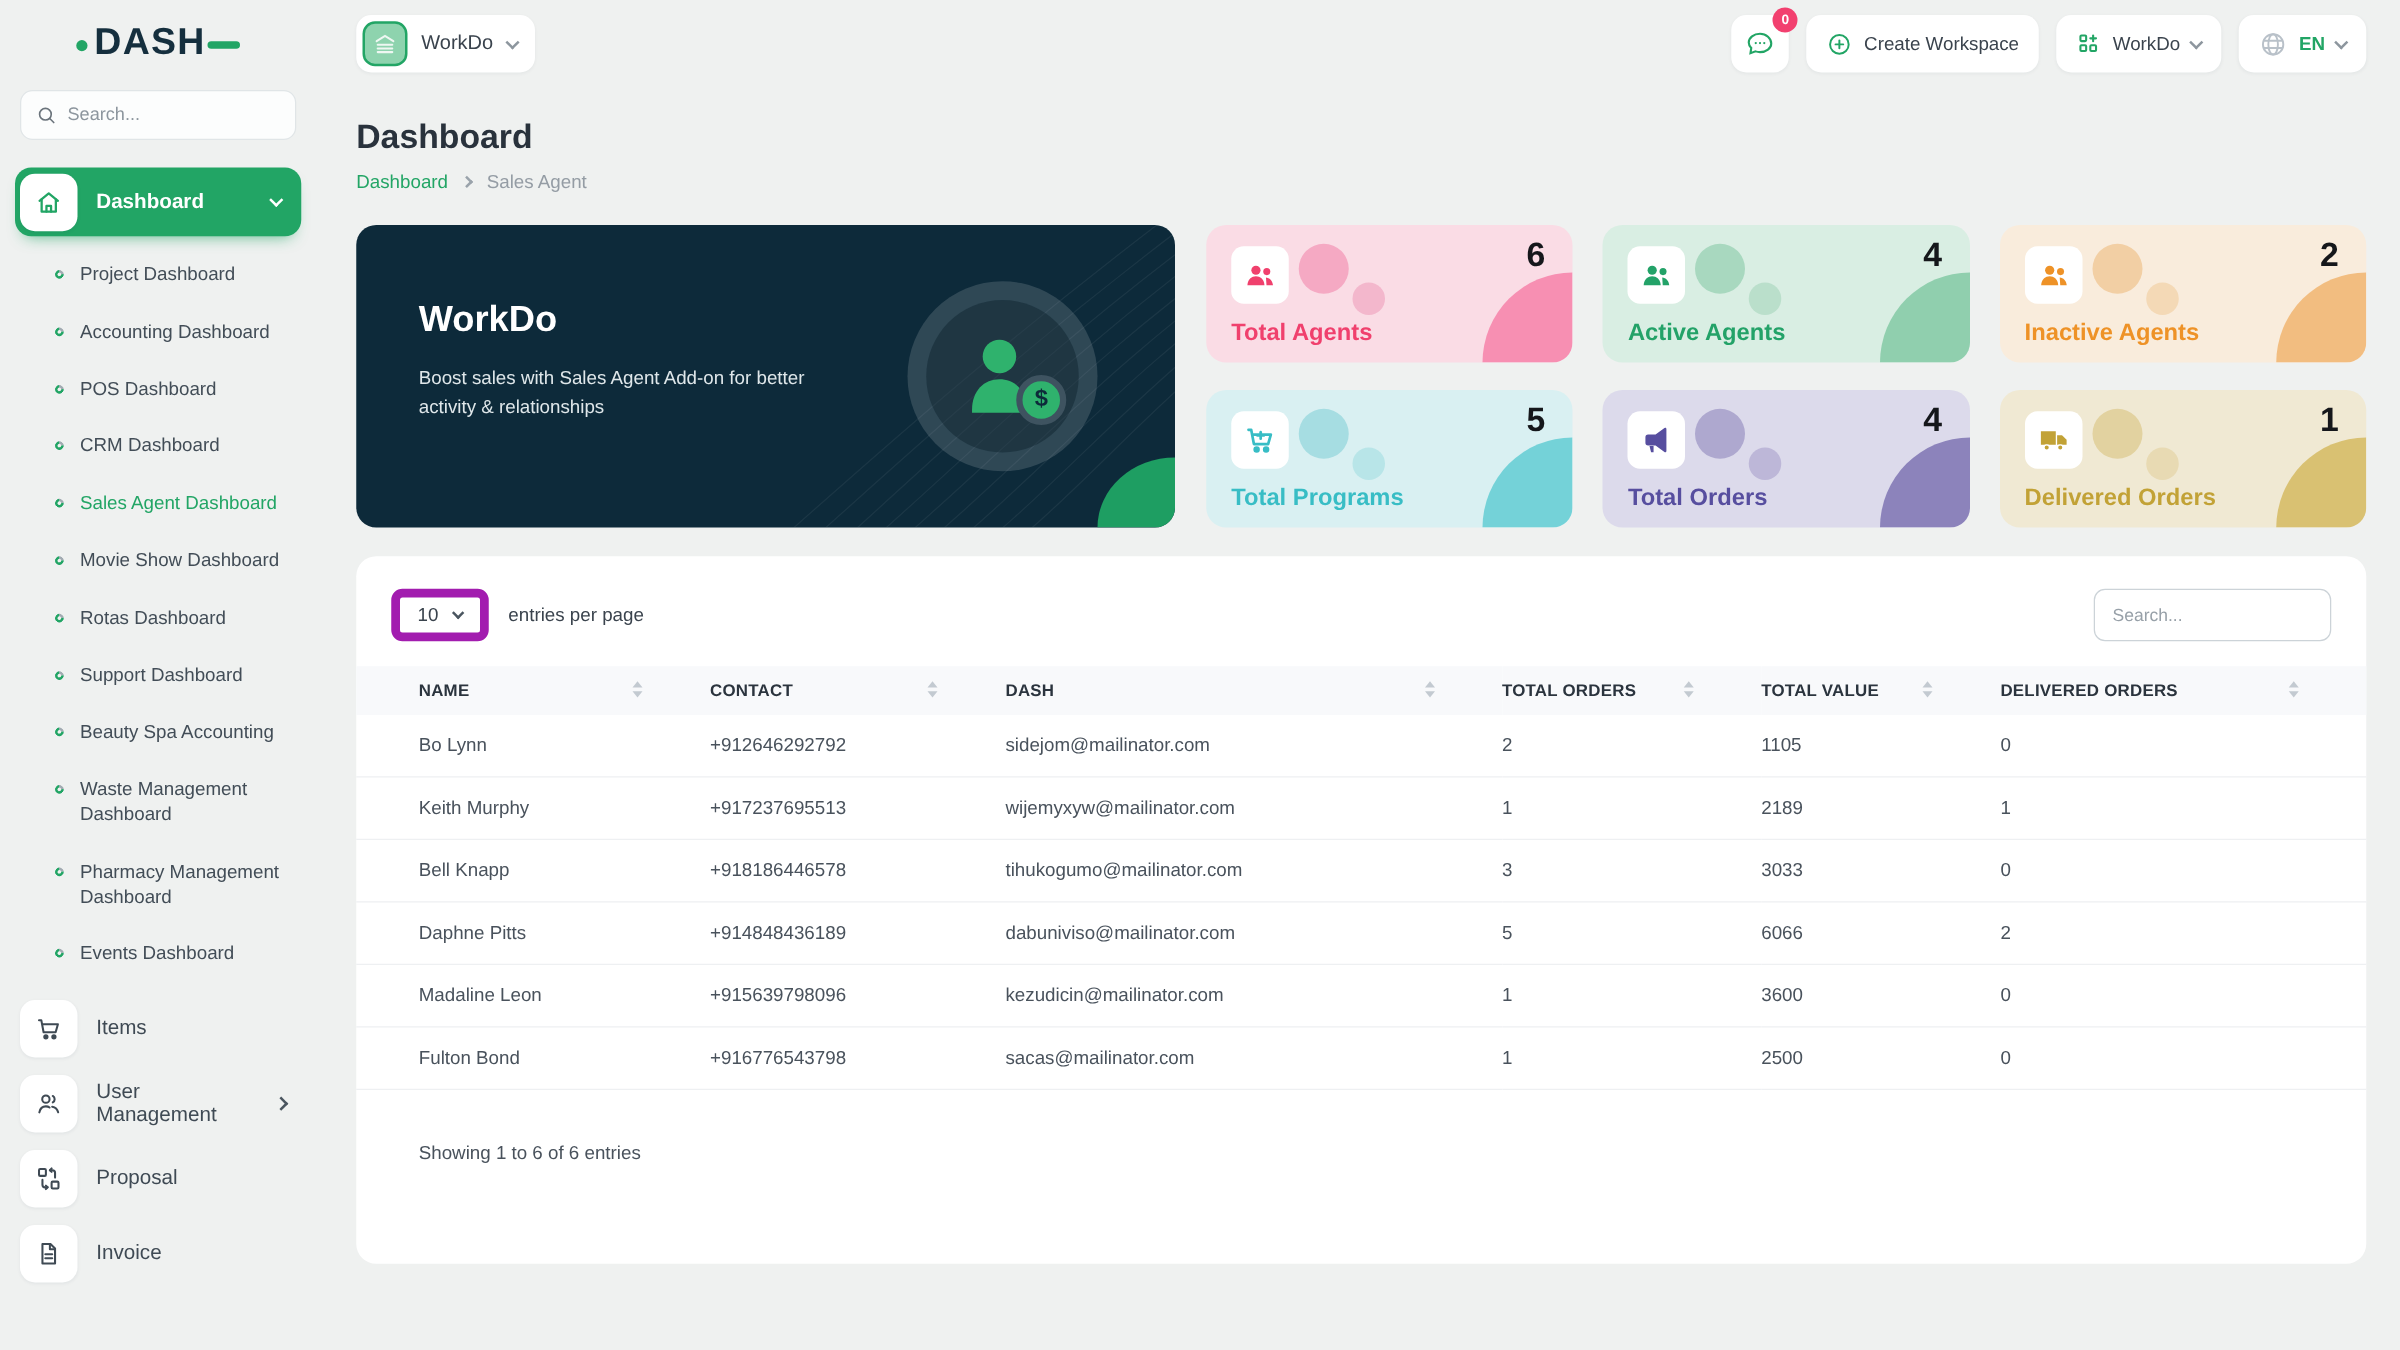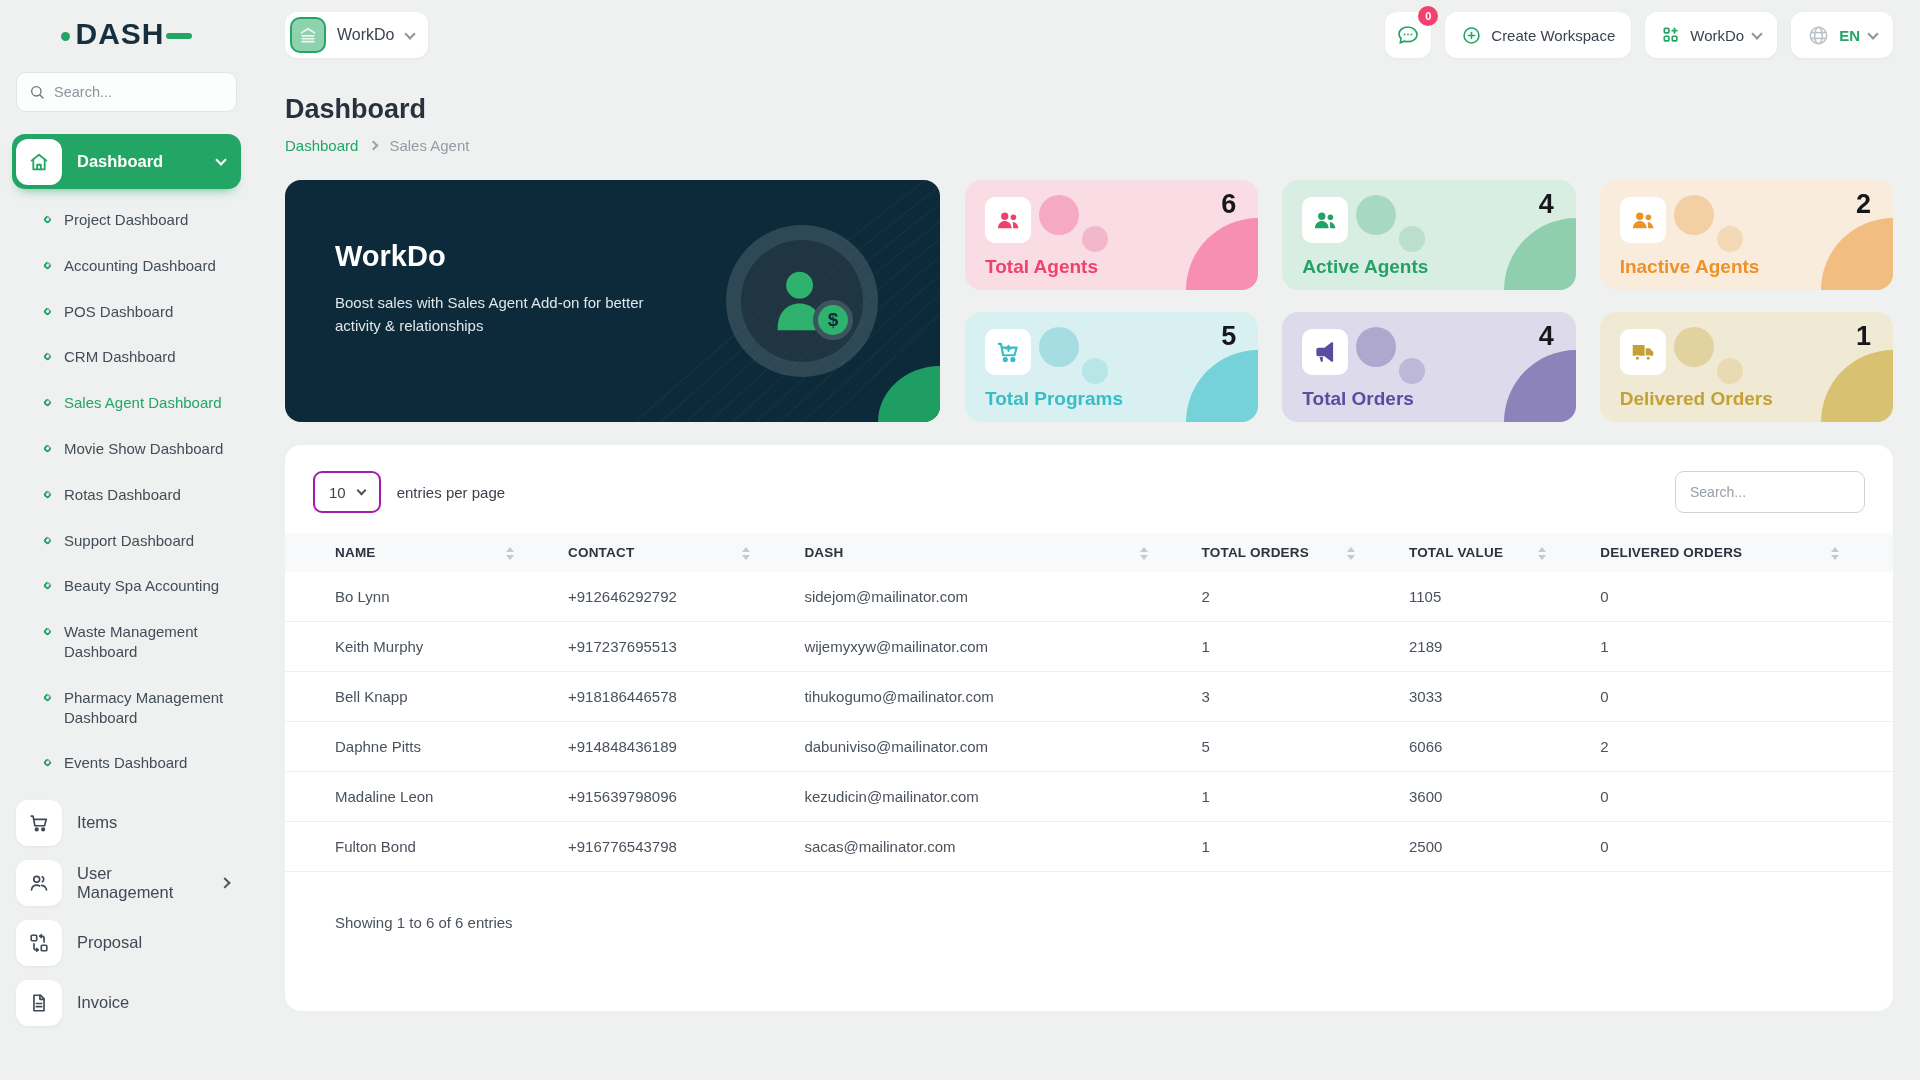--- a/index.html
+++ b/index.html
@@ -85,32 +85,32 @@
   .b1 { width:40px; height:40px; left:74px; top:15px; background:var(--c1); }
   .b2 { width:26px; height:26px; left:117px; top:46px; background:var(--c2); }
   .stat-num { position:absolute; top:9px; right:22px; font-size:27px; font-weight:700; color:#15171b; }
   .stat-label { position:absolute; left:20px; bottom:12px; font-size:19px; font-weight:700; color:var(--accent); }
   .stat-corner { position:absolute; right:0; bottom:0; width:72px; height:72px; background:var(--corner); border-top-left-radius:100%; }
 
   
   .table-card { margin-top:23px; background:#fff; border-radius:16px; padding-bottom:30px; min-height:566px; }
   .controls { display:flex; align-items:center; justify-content:space-between; padding:26px 28px 20px; }
   .pp { display:flex; align-items:center; gap:16px; }
-  .select-box { border:2px solid #a21caf; border-radius:9px; height:42px; padding:0 14px; display:flex; align-items:center;
+  .select-box { border:7px solid #a21caf; border-radius:9px; height:42px; padding:0 14px; display:flex; align-items:center;
                 gap:12px; font-size:15px; color:#3a434d; cursor:pointer; background:#fff; }
   .select-box .cv { width:7px; height:7px; color:#4a555f; }
   .pp-label { font-size:15px; color:#3a434d; }
   .tbl-search { width:190px; height:42px; border:1px solid #ccd3d8; border-radius:9px; padding:0 14px; font-size:14px;
                 font-family:inherit; color:#3a434d; outline:none; }
   .tbl-search::placeholder { color:#97a0a8; }
 
   table { width:100%; border-collapse:collapse; }
   thead tr { background:#f8f9fb; }
   th { padding:12px 0; text-align:left; cursor:pointer; }
-  .th-inner { display:flex; align-items:flex-end; justify-content:space-between; padding-right:54px; }
+  .th-inner { display:flex; align-items:flex-start; justify-content:space-between; padding-right:54px; }
   .th-label { font-size:13.5px; font-weight:700; color:#2b343e; letter-spacing:.2px; }
   .sort { display:flex; flex-direction:column; align-items:center; }
   .sort i { display:block; width:0; height:0; border-left:4px solid transparent; border-right:4px solid transparent; }
   .sort .up { border-bottom:5px solid #c3cad1; }
   .sort .dn { border-top:5px solid #c3cad1; margin-top:3px; }
   th:first-child, td:first-child { padding-left:50px; }
   col.c1{width:17.6%} col.c2{width:14.7%} col.c3{width:24.7%} col.c4{width:12.9%} col.c5{width:11.9%}
   td { padding:16px 0; border-bottom:1px solid #eef0f2; font-size:15px; color:#49525c; }
   .tfoot { margin:42px 0 0 50px; font-size:15px; color:#49525c; }
 

